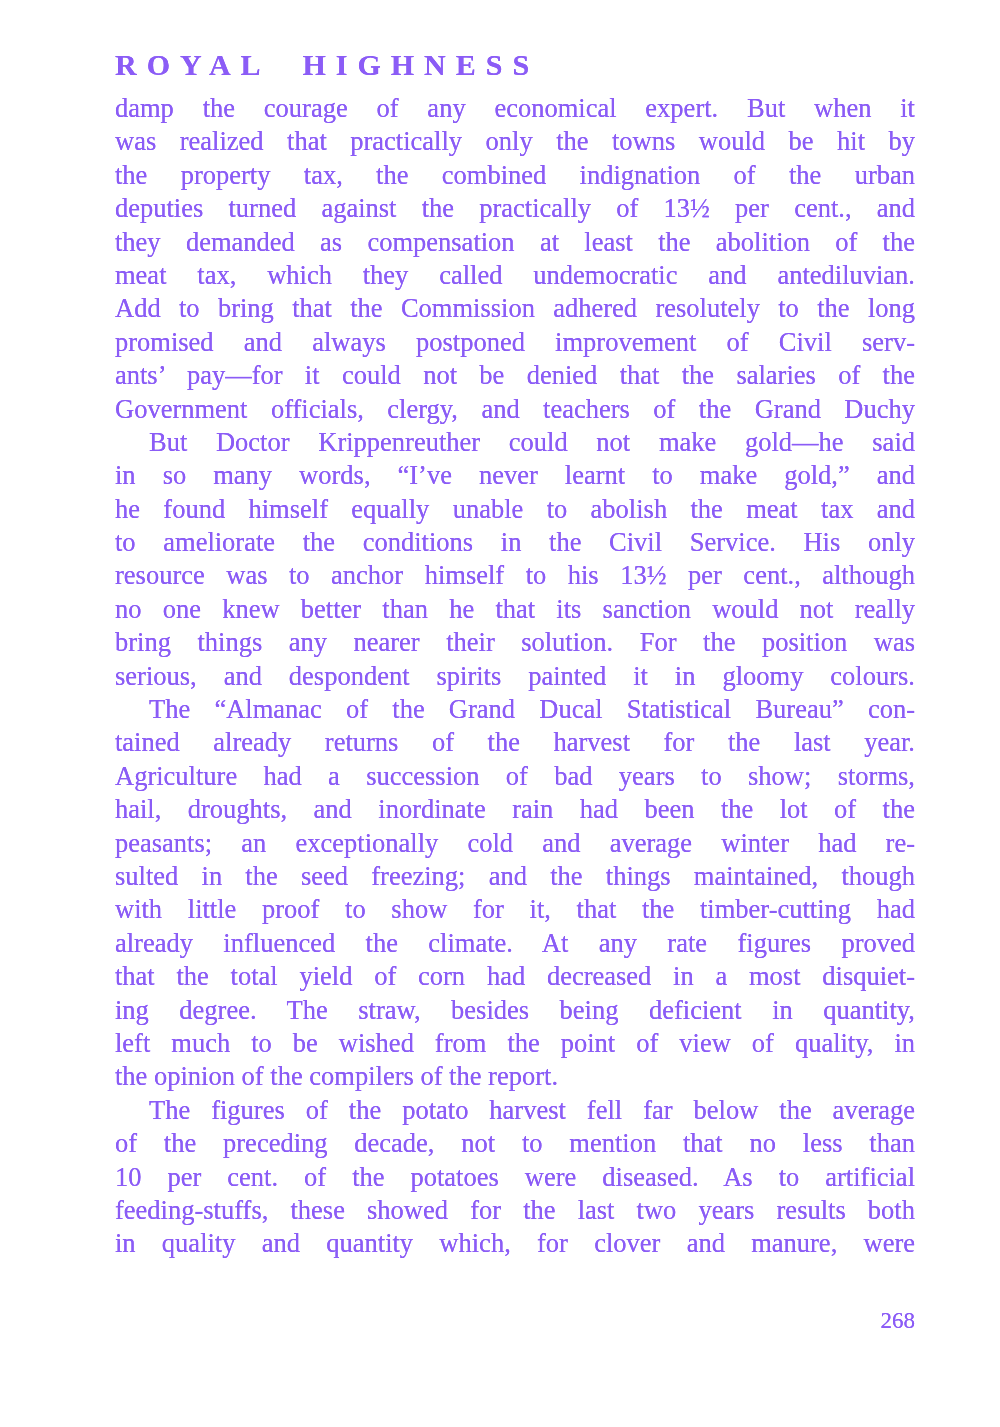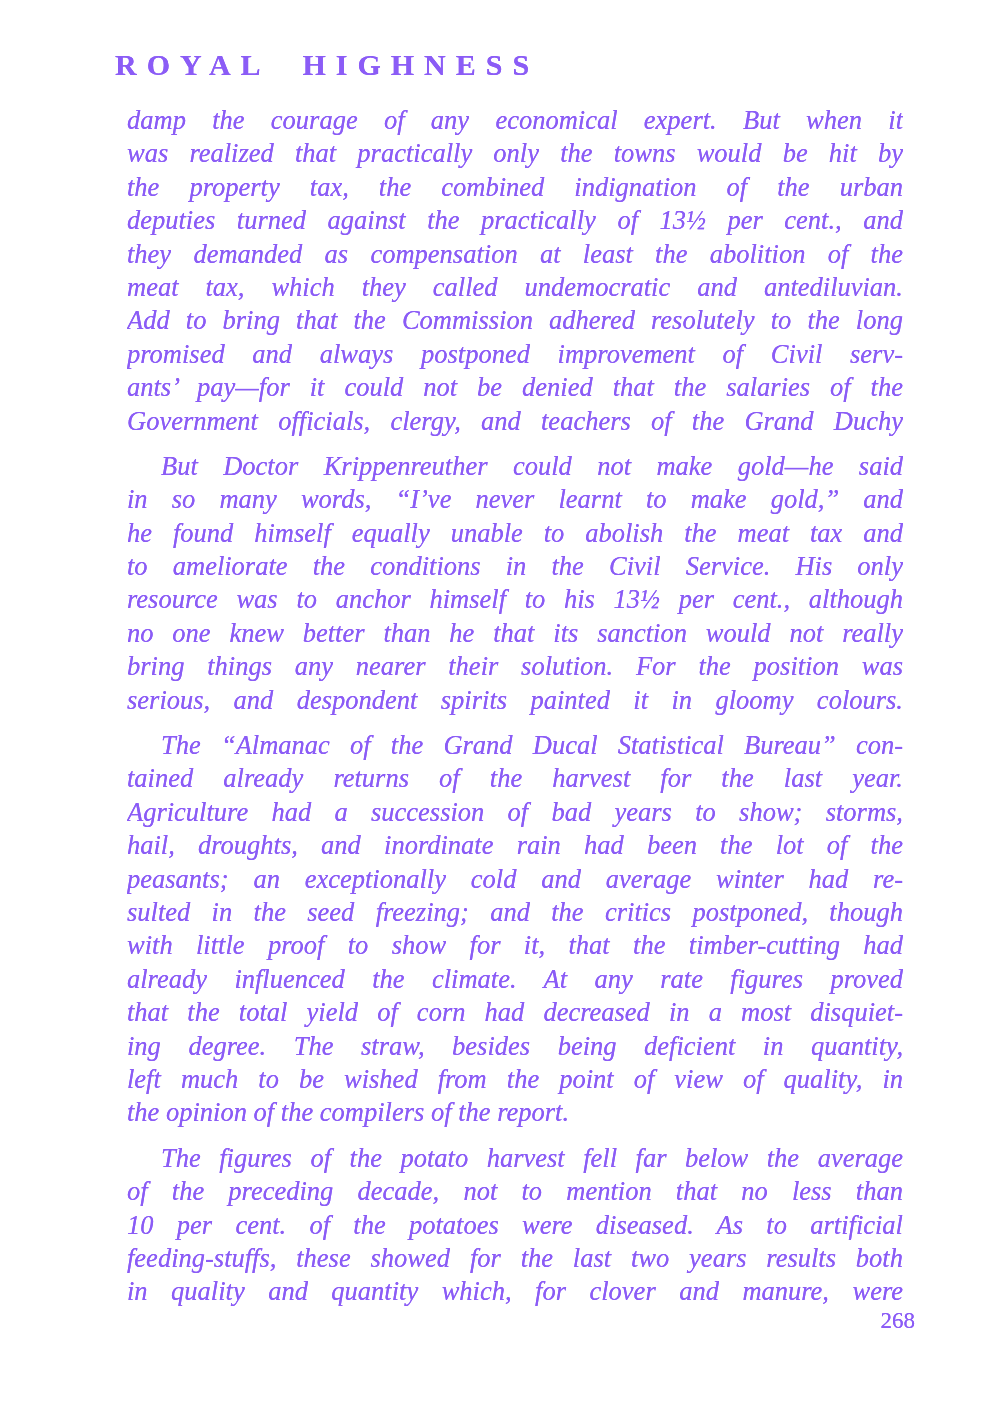--- a/index.html
+++ b/index.html
@@ -29,21 +29,21 @@
   }
   .body-text {
     position: absolute;
     top: 92px;
     left: 115px;
     width: 800px;
     font-size: 26.5px;
     line-height: 33.4px;
     text-shadow: 0 0 0.4px currentColor;
   }
-  .paragraph { margin: 12px; font-style: italic; }
+  .paragraph { margin: 0; }
   .line {
     text-align: justify;
     text-align-last: justify;
     white-space: normal;
     height: 33.4px;
     overflow: hidden;
   }
   .line.short {
     text-align-last: left;
   }
@@ -88,21 +88,21 @@
         <div class="line">no one knew better than he that its sanction would not really</div>
         <div class="line">bring things any nearer their solution.  For the position was</div>
         <div class="line">serious, and despondent spirits painted it in gloomy colours.</div>
       </div>
       <div class="paragraph">
         <div class="line indent">The “Almanac of the Grand Ducal Statistical Bureau” con-</div>
         <div class="line">tained already returns of the harvest for the last year.</div>
         <div class="line">Agriculture had a succession of bad years to show; storms,</div>
         <div class="line">hail, droughts, and inordinate rain had been the lot of the</div>
         <div class="line">peasants; an exceptionally cold and average winter had re-</div>
-        <div class="line">sulted in the seed freezing; and the critics postponed, though</div>
+        <div class="line">sulted in the seed freezing; and the things maintained, though</div>
         <div class="line">with little proof to show for it, that the timber-cutting had</div>
         <div class="line">already influenced the climate.  At any rate figures proved</div>
         <div class="line">that the total yield of corn had decreased in a most disquiet-</div>
         <div class="line">ing degree.  The straw, besides being deficient in quantity,</div>
         <div class="line">left much to be wished from the point of view of quality, in</div>
         <div class="line short">the opinion of the compilers of the report.</div>
       </div>
       <div class="paragraph">
         <div class="line indent">The figures of the potato harvest fell far below the average</div>
         <div class="line">of the preceding decade, not to mention that no less than</div>

